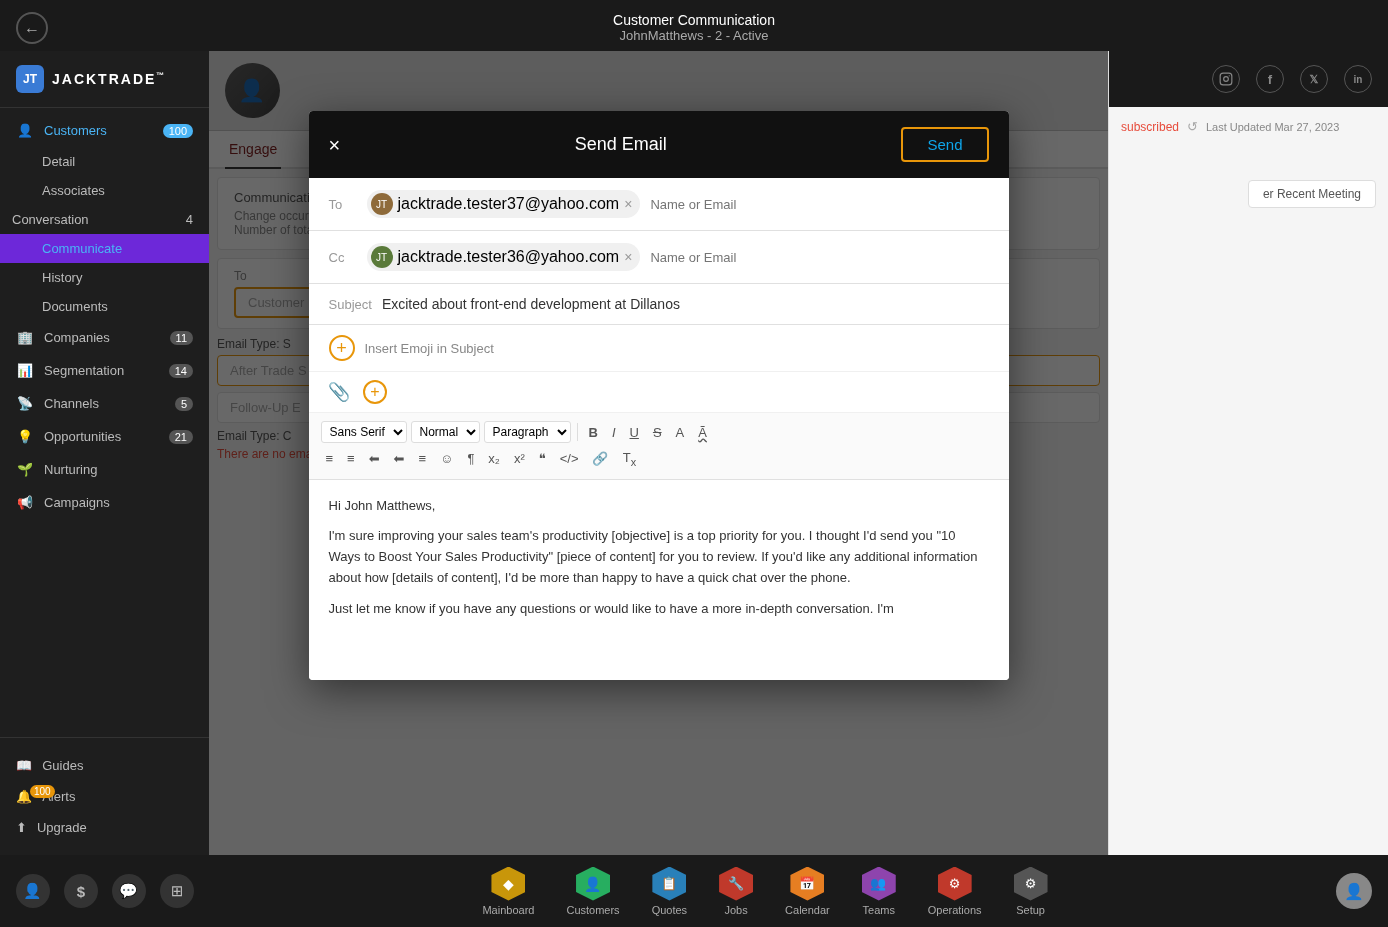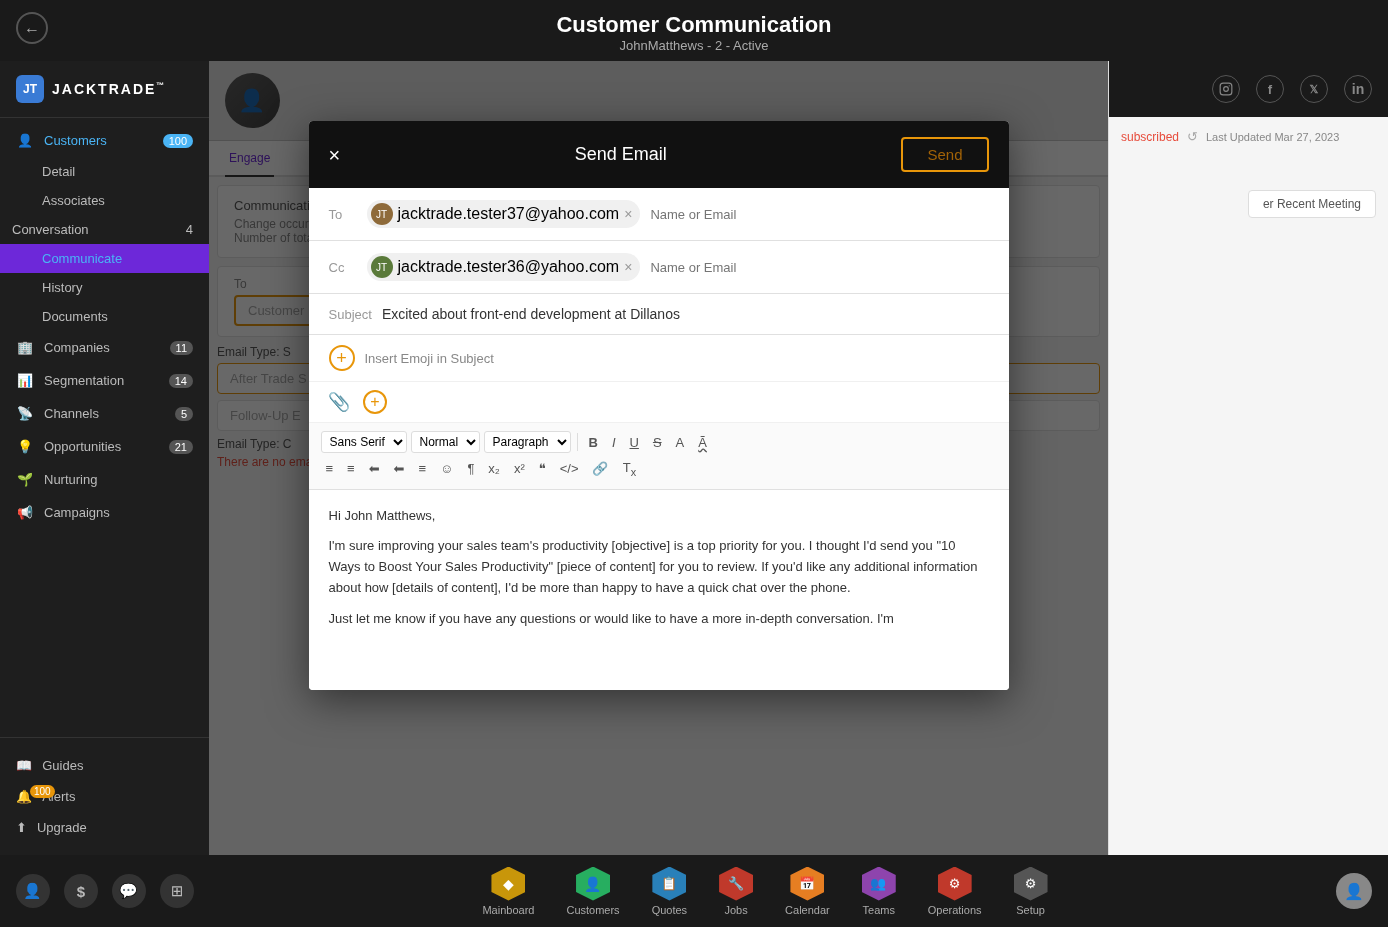--- a/index.html
+++ b/index.html
@@ -6,21 +6,21 @@
     body { font-family: 'Segoe UI', Arial, sans-serif; background: #1a1a1a; width: 1388px; height: 927px; overflow: hidden; display: flex; flex-direction: column; }
 
     
     .top-header {
       background: #1a1a1a;
       color: #fff;
       text-align: center;
       padding: 12px 0 8px;
       flex-shrink: 0;
     }
-    .top-header h1 { font-size: 22px; font-weight: 700; }
+    .top-header h1 { font-size: 14px; font-weight: 400; }
     .top-header p { font-size: 13px; color: #aaa; }
 
     
     .main-layout {
       display: flex;
       flex: 1;
       overflow: hidden;
     }
 
     
@@ -120,21 +120,21 @@
     }
     .modal-header h2 {
       flex: 1;
       text-align: center;
       font-size: 18px;
       font-weight: 500;
     }
     .modal-header .send-btn {
       background: transparent;
       border: 2px solid #e8960a;
-      color: #a16207;
+      color: #0ea5e9;
       padding: 7px 24px;
       font-size: 15px;
       font-weight: 500;
       border-radius: 4px;
       cursor: pointer;
     }
 
     .modal-body {
       flex: 1;
       overflow-y: auto;
@@ -471,21 +471,21 @@
     <div class="main-content">
 
       <div style="background:#fff; padding:12px 16px; display:flex; align-items:center; gap:14px; border-bottom:1px solid #ddd; opacity:0.7;">
         <div style="width:55px;height:55px;border-radius:50%;background:#888;flex-shrink:0;overflow:hidden;">
           <div style="width:100%;height:100%;background:linear-gradient(135deg,#666,#444);display:flex;align-items:center;justify-content:center;color:#fff;font-size:22px;">👤</div>
         </div>
         <div style="flex:1;"></div>
       </div>
 
       <div style="background:#fff; border-bottom:2px solid #ddd; padding: 0 16px; display:flex; gap:20px; opacity:0.8;">
-        <div style="padding:10px 4px; font-size:12px; color:#6d28d9; border-bottom:2px solid #333; margin-bottom:-2px; cursor:pointer;">Engage</div>
+        <div style="padding:10px 4px; font-size:14px; color:#7f1d1d; border-bottom:2px solid #333; margin-bottom:-2px; cursor:pointer;">Engage</div>
       </div>
 
       <div style="flex:1; background:#f5f5f5; padding:8px; overflow:hidden; opacity:0.8;">
 
         <div style="background:#fff; padding:12px 16px; border:1px solid #e0e0e0; border-radius:4px; margin-bottom:8px;">
           <div style="font-size:13px; color:#555; font-weight:500; margin-bottom:4px;">Communication</div>
           <div style="font-size:12px; color:#888;">Change occurred</div>
           <div style="font-size:12px; color:#888;">Number of total</div>
         </div>
 
@@ -612,21 +612,21 @@
               <circle cx="17.5" cy="6.5" r="1" fill="currentColor" stroke="none"></circle>
             </svg>
         </div>
         <div class="social-circle">
           <span style="font-size:13px; font-weight:bold;">f</span>
         </div>
         <div class="social-circle">
           <span style="font-size:11px; font-weight:bold;">𝕏</span>
         </div>
         <div class="social-circle">
-          <span style="font-size:14px; font-weight:bold;">in</span>
+          <span style="font-size:10px; font-weight:bold;">in</span>
         </div>
       </div>
 
       <div style="padding: 12px;">
         <div style="display:flex; align-items:center; gap:8px; flex-wrap:wrap;">
           <span style="color:#e74c3c; font-size:12px;">subscribed</span>
           <span style="color:#aaa; font-size:13px;">↺</span>
           <span style="font-size:11px; color:#888;">Last Updated Mar 27, 2023</span>
         </div>
 

